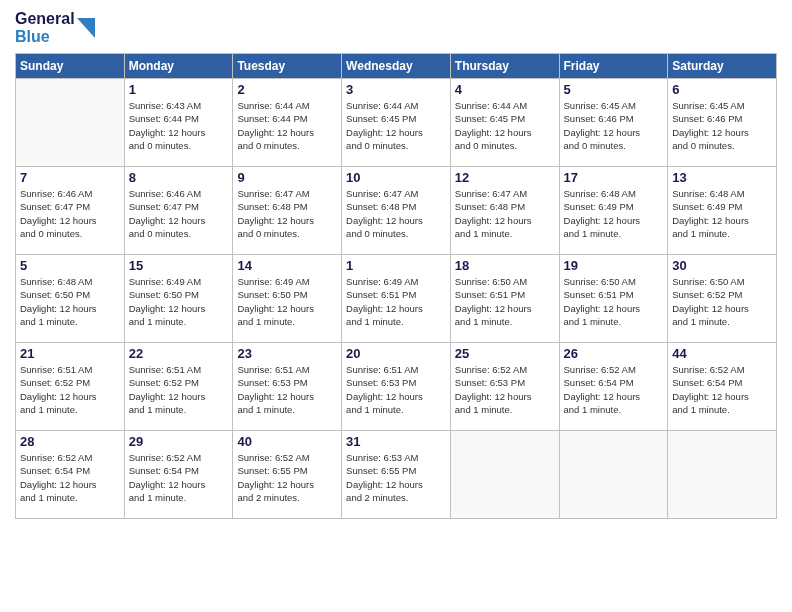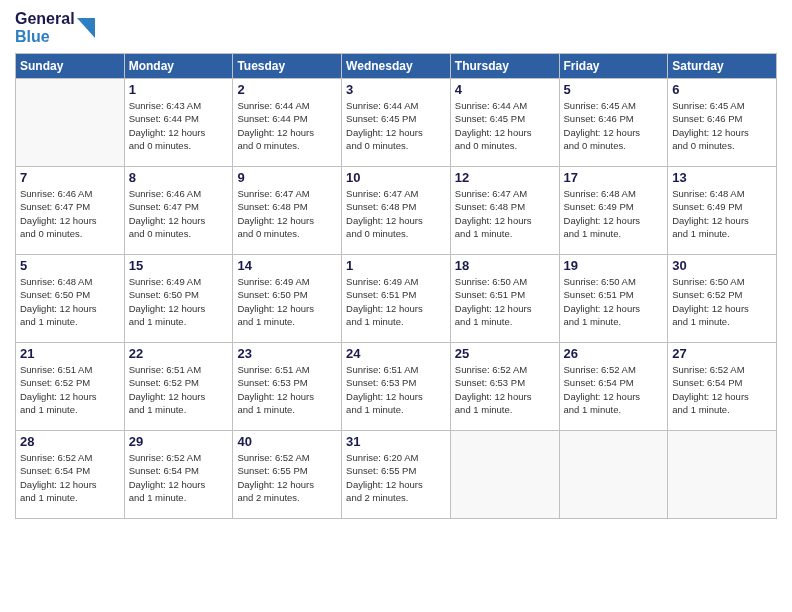--- a/index.html
+++ b/index.html
@@ -276,42 +276,42 @@
 and 1 minute.</div>
           </td>
           <td>
             <span class="day-number">23</span>
             <div class="day-info" style="white-space: pre-line;">Sunrise: 6:51 AM
 Sunset: 6:53 PM
 Daylight: 12 hours
 and 1 minute.</div>
           </td>
           <td>
-            <span class="day-number">24</span>
+            <span class="day-number">20</span>
             <div class="day-info" style="white-space: pre-line;">Sunrise: 6:51 AM
 Sunset: 6:53 PM
 Daylight: 12 hours
 and 1 minute.</div>
           </td>
           <td>
             <span class="day-number">25</span>
             <div class="day-info" style="white-space: pre-line;">Sunrise: 6:52 AM
 Sunset: 6:53 PM
 Daylight: 12 hours
 and 1 minute.</div>
           </td>
           <td>
             <span class="day-number">26</span>
             <div class="day-info" style="white-space: pre-line;">Sunrise: 6:52 AM
 Sunset: 6:54 PM
 Daylight: 12 hours
 and 1 minute.</div>
           </td>
           <td>
-            <span class="day-number">27</span>
+            <span class="day-number">44</span>
             <div class="day-info" style="white-space: pre-line;">Sunrise: 6:52 AM
 Sunset: 6:54 PM
 Daylight: 12 hours
 and 1 minute.</div>
           </td>
         </tr>
         <tr>
           <td>
             <span class="day-number">28</span>
             <div class="day-info" style="white-space: pre-line;">Sunrise: 6:52 AM
@@ -328,21 +328,21 @@
           </td>
           <td>
             <span class="day-number">40</span>
             <div class="day-info" style="white-space: pre-line;">Sunrise: 6:52 AM
 Sunset: 6:55 PM
 Daylight: 12 hours
 and 2 minutes.</div>
           </td>
           <td>
             <span class="day-number">31</span>
-            <div class="day-info" style="white-space: pre-line;">Sunrise: 6:20 AM
+            <div class="day-info" style="white-space: pre-line;">Sunrise: 6:53 AM
 Sunset: 6:55 PM
 Daylight: 12 hours
 and 2 minutes.</div>
           </td>
           <td class="empty"></td>
           <td class="empty"></td>
           <td class="empty"></td>
         </tr>
       </tbody>
   </table>

